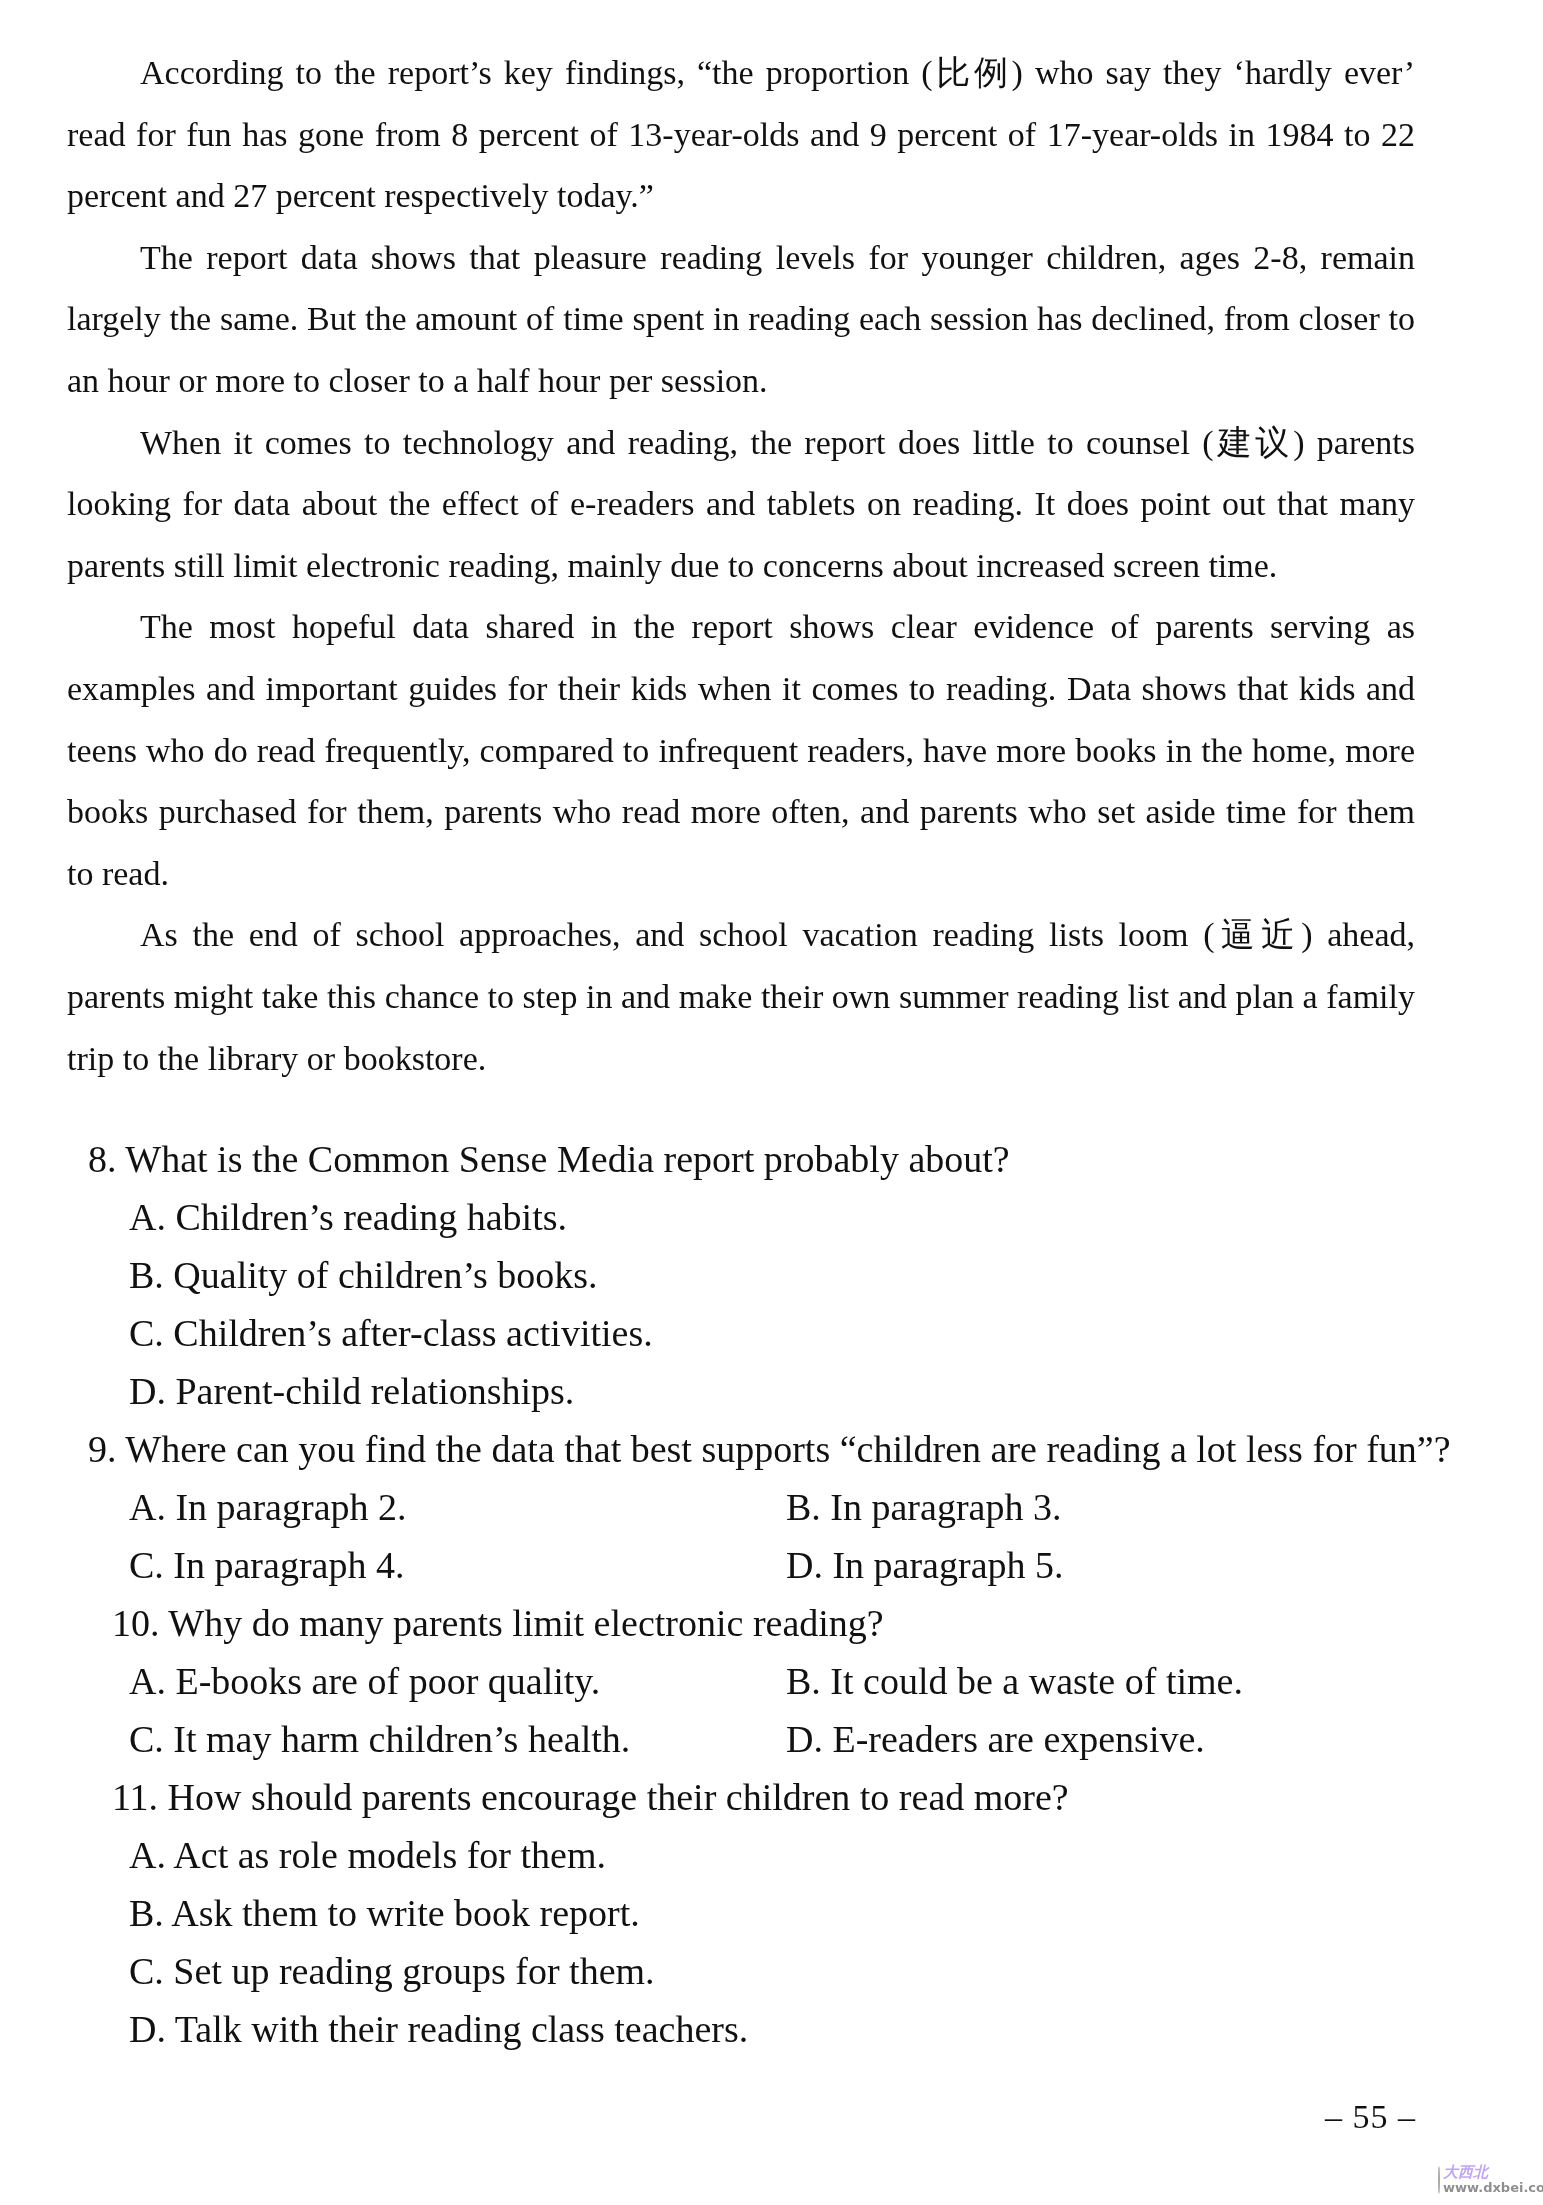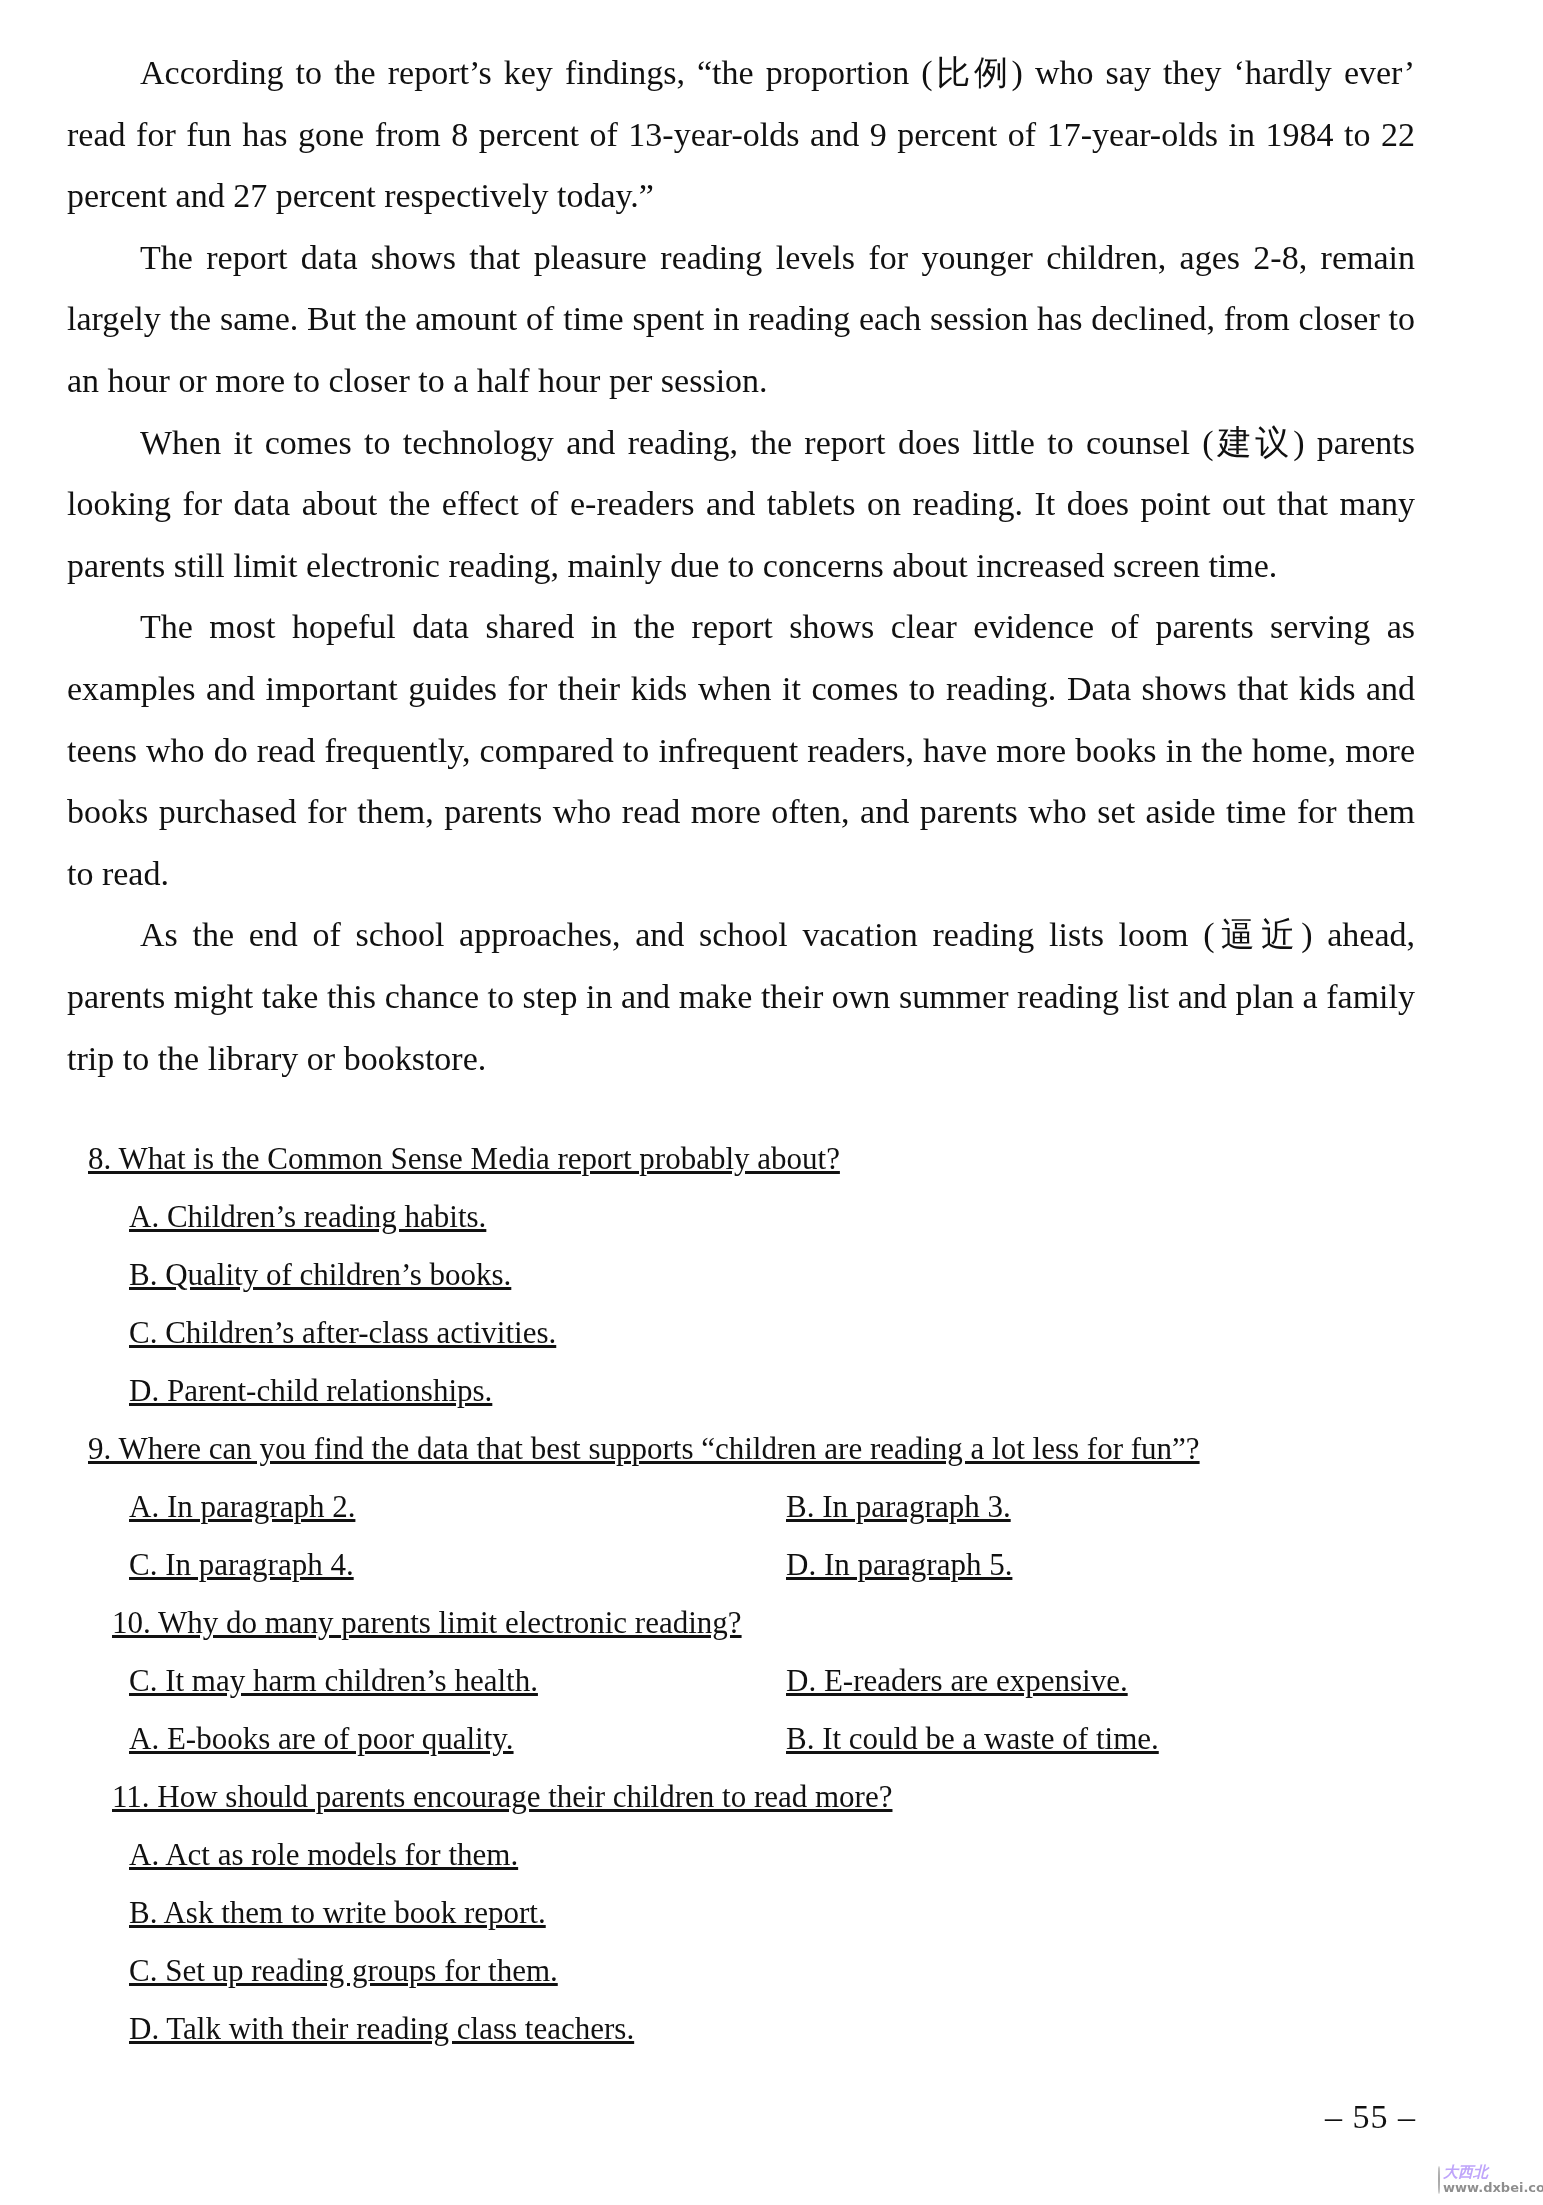--- a/index.html
+++ b/index.html
@@ -9,21 +9,21 @@
       color: #111111;
     }
     .page { position: absolute; left: 0; top: 0; width: 1543px; height: 2205px; }
     .passage {
       position: absolute; left: 67px; top: 42px; width: 1348px;
       font-size: 34px; line-height: 61.6px; text-align: justify;
     }
     .passage p { margin: 0; text-indent: 73px; }
     .questions {
       position: absolute; left: 0; top: 1130px; width: 1543px;
-      font-size: 31px; line-height: 58px; text-decoration: underline;
+      font-size: 38px; line-height: 58px;
     }
     .q-stem { position: relative; padding-left: 88px; margin: 0; white-space: nowrap; }
     .q-stem.two-digit { padding-left: 112px; }
     .opt-row { display: flex; padding-left: 129px; margin: 0; white-space: nowrap; }
     .opt { display: block; }
     .opt.col { width: 657px; }
     .page-num {
       position: absolute; left: 1325px; top: 2098px; font-size: 34px;
       letter-spacing: 1px; white-space: nowrap;
     }
@@ -78,26 +78,26 @@
       </p>
       <p class="opt-row">
         <span class="opt col">C. In paragraph 4.</span>
         <span class="opt">D. In paragraph 5.</span>
       </p>
     </div>
 
     <div>
       <p class="q-stem two-digit">10. Why do many parents limit electronic reading?</p>
       <p class="opt-row">
+        <span class="opt col">A. E-books are of poor quality.</span>
+        <span class="opt">B. It could be a waste of time.</span>
+      </p>
+      <p class="opt-row">
         <span class="opt col">C. It may harm children’s health.</span>
         <span class="opt">D. E-readers are expensive.</span>
-      </p>
-      <p class="opt-row">
-        <span class="opt col">A. E-books are of poor quality.</span>
-        <span class="opt">B. It could be a waste of time.</span>
       </p>
     </div>
 
     <div>
       <p class="q-stem two-digit">11. How should parents encourage their children to read more?</p>
       <p class="opt-row">
           <span class="opt">A. Act as role models for them.</span>
         </p>
       <p class="opt-row">
           <span class="opt">B. Ask them to write book report.</span>

